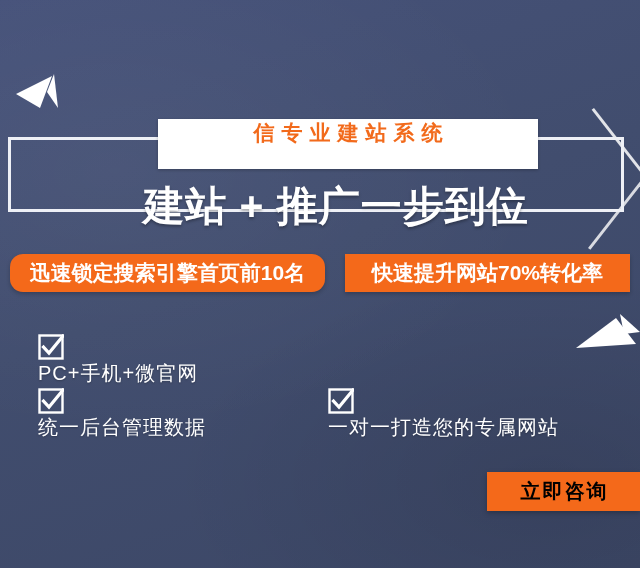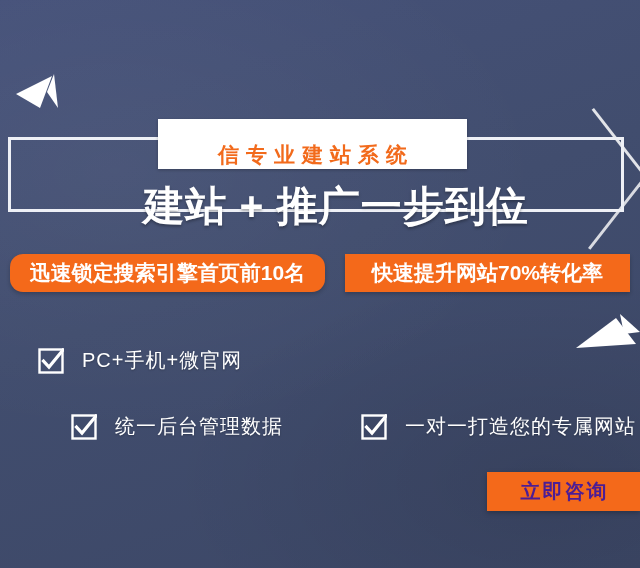--- a/index.html
+++ b/index.html
@@ -48,26 +48,26 @@
     height: 75px;
     border: 3px solid #eef0f6;
     box-sizing: border-box;
   }
 
   
   #subtitle-box {
     position: absolute;
     left: 158px;
     top: 119px;
-    width: 309px;
+    width: 380px;
     height: 50px;
     background: #ffffff;
     box-shadow: 0 1px 3px rgba(0,0,0,0.25);
     display: flex;
-    align-items: flex-end;
+    align-items: flex-start;
     justify-content: center;
   }
   #subtitle-text {
     color: #f26a1b;
     font-size: 21px;
     font-weight: bold;
     letter-spacing: 7px;
     text-indent: 7px;
     white-space: nowrap;
   }
@@ -117,27 +117,28 @@
   #features {
     position: absolute;
     left: 0;
     top: 326px;
     width: 640px;
     height: 120px;
   }
   .feature {
     position: absolute;
     display: flex;
-    align-items: flex-end;
+    align-items: flex-start;
     height: 40px;
+    flex-direction: column;
   }
   .feature-col-1 { left: 38px; }
   .feature-col-2 { left: 328px; }
   .feature-row-1 { top: 8px; }
-  .feature-row-2 { top: 74px; margin-left: 33px; }
+  .feature-row-2 { top: 62px; }
 
   .check-icon {
     width: 26px;
     height: 26px;
     flex: 0 0 26px;
     margin-right: 18px;
   }
   .feature-label {
     color: #ffffff;
     font-size: 20px;
@@ -154,21 +155,21 @@
     width: 153px;
     height: 39px;
     background: #f4691a;
     display: flex;
     align-items: center;
     justify-content: center;
     cursor: pointer;
     box-shadow: 0 2px 5px rgba(0,0,0,0.25);
   }
   #cta-label {
-    color: #4c1d95;
+    color: #000000;
     font-size: 20px;
     font-weight: bold;
     letter-spacing: 2px;
     text-indent: 2px;
     white-space: nowrap;
   }
 </style>
 </head>
 <body>
 

